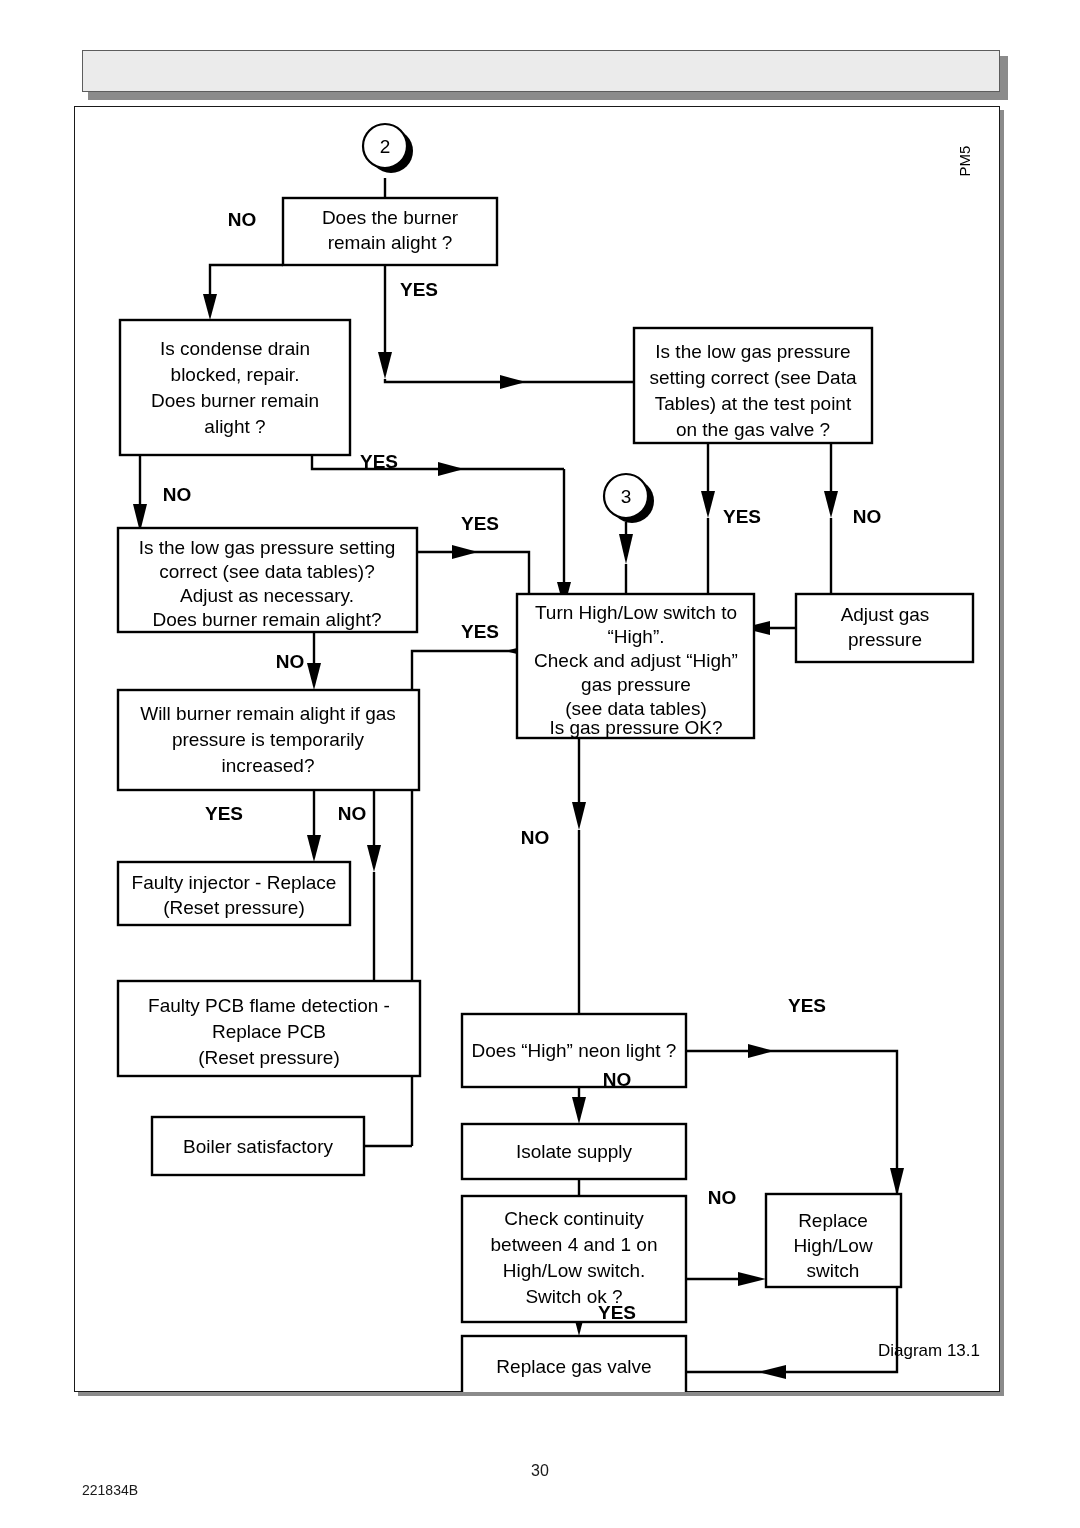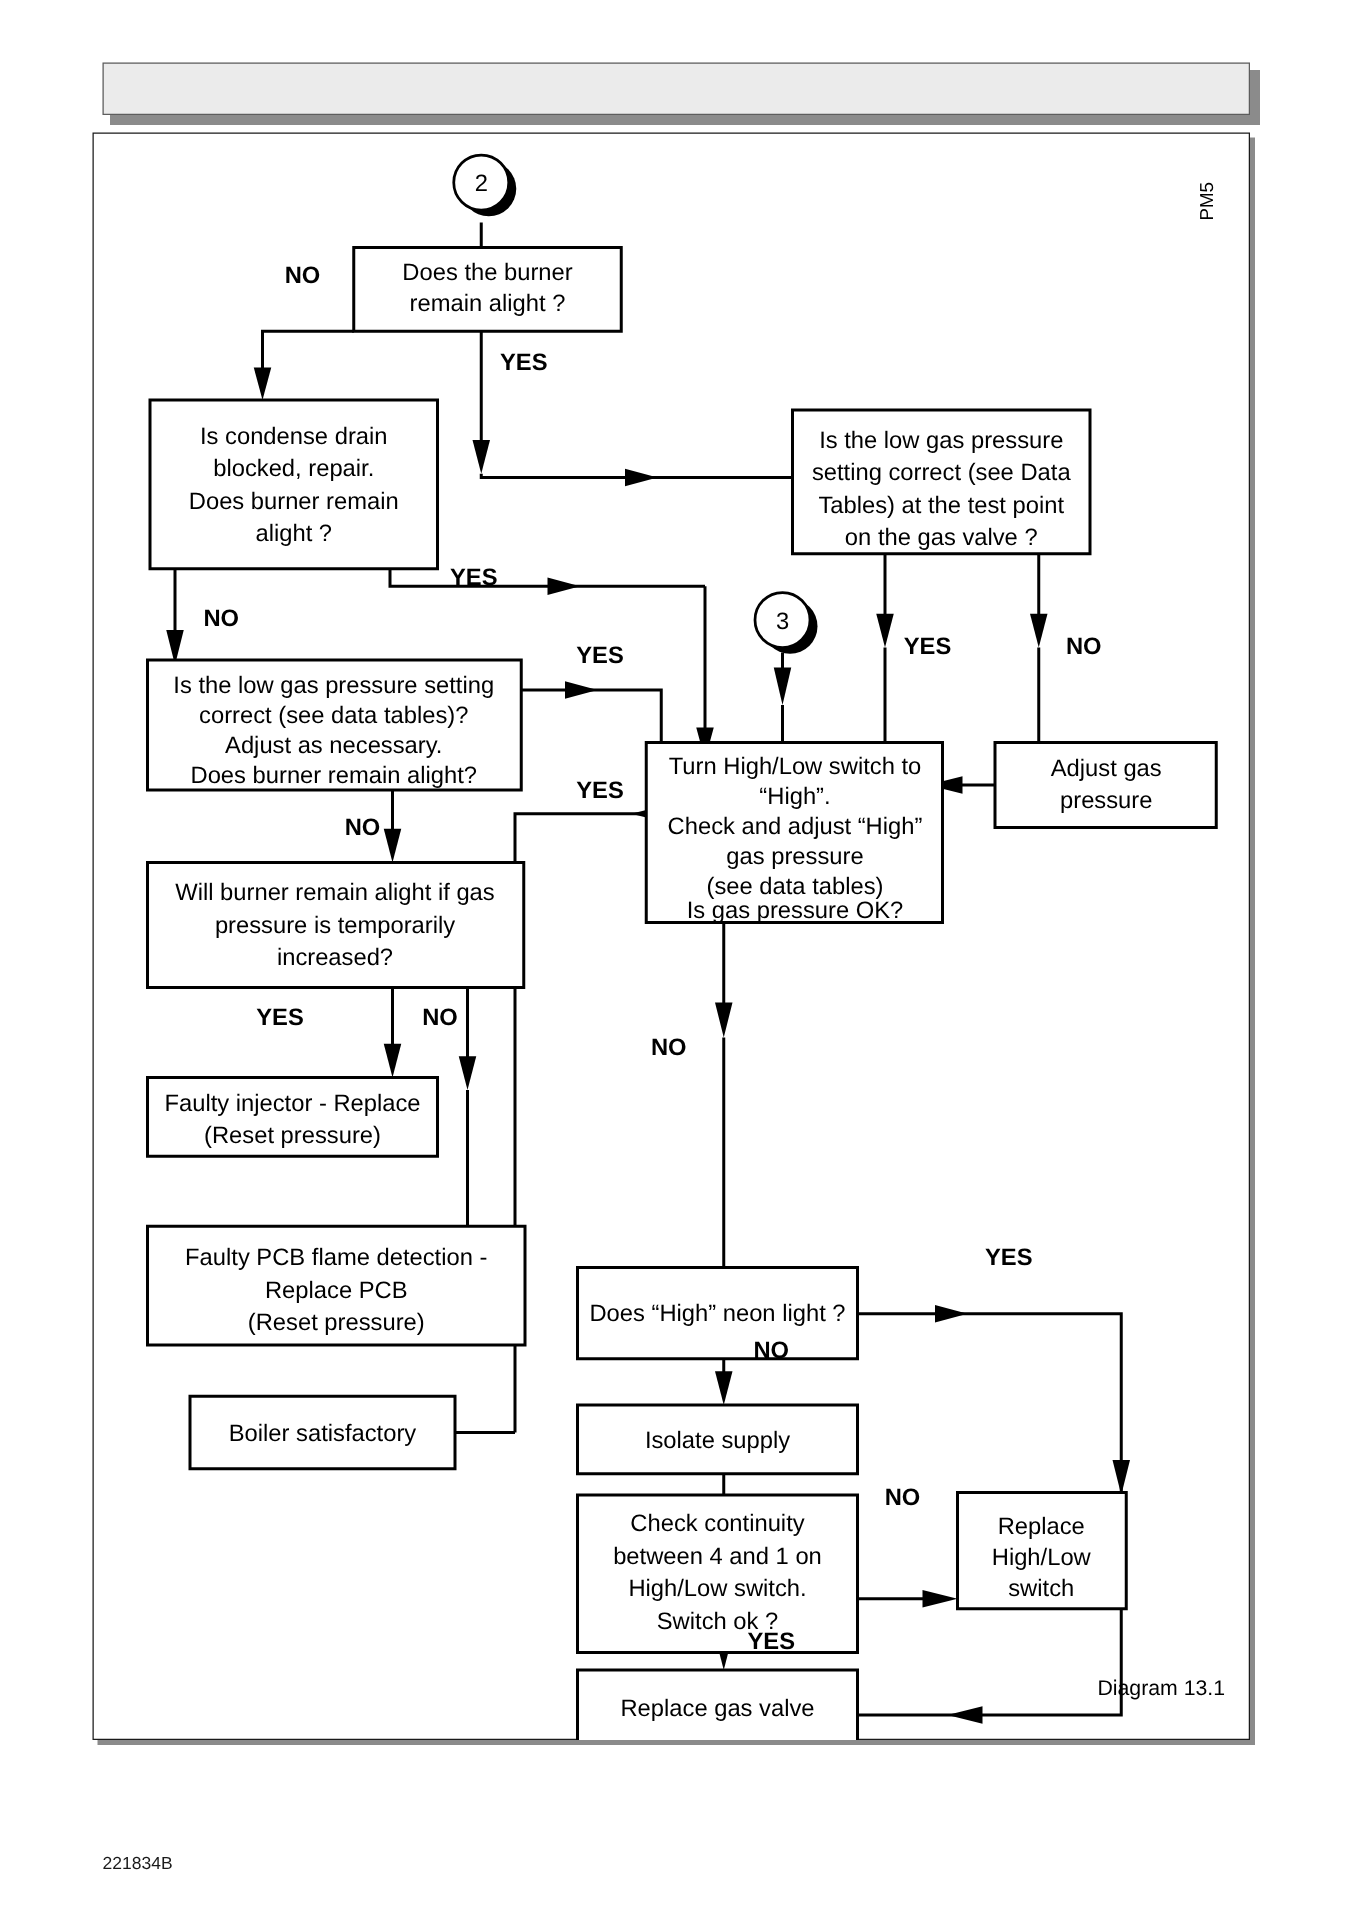--- a/index.html
+++ b/index.html
@@ -348,14 +348,15 @@
     <text class="lbl" x="543" y="980" text-anchor="middle">NO</text>
     <text class="lbl" x="648" y="1098" text-anchor="middle">NO</text>
     <text class="lbl" x="543" y="1213" text-anchor="middle">YES</text>
 
     <text class="sidetag" x="896" y="55" text-anchor="middle" transform="rotate(-90 896 55)">PM5</text>
     <text class="caption" x="906" y="1250" text-anchor="end">Diagram 13.1</text>
 
   </svg>
 
   <div class="footer-left">221834B</div>
+  <div class="footer-center">30</div>
 
 </div>
 
 </body></html>

